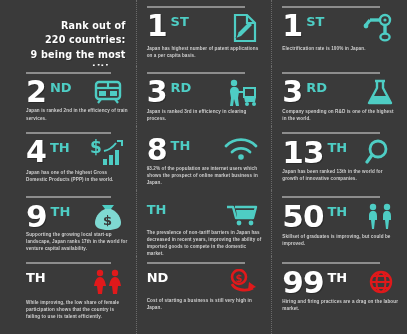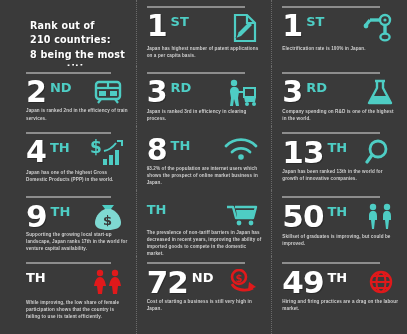--- a/index.html
+++ b/index.html
@@ -87,34 +87,35 @@
     justify-content: flex-start;
   }
   .title-text {
     font-family: "DejaVu Sans", sans-serif;
     font-weight: bold;
     font-size: 9.6px;
     line-height: 1.5;
     color: #ffffff;
     letter-spacing: 0.2px;
     text-shadow: 1px 1px 0 #2f2f2f;
+    text-align: right;
   }
   .pad-left { padding-left: 26px; }
 </style>
 </head>
 <body>
 
 <div id="infographic">
 
   <div class="cell col1 title-cell">
     <div class="rule short"></div>
     <div class="title-text">
       <span>Rank out of</span><br>
-      <span>210 countries:</span><br>
-      <span>8 being the most</span><br>
+      <span>220 countries:</span><br>
+      <span>9 being the most</span><br>
       <span>competitive.</span>
     </div>
   </div>
 
   <div class="cell col2">
     <div class="rule"></div>
     <div class="headline">
       <span class="rank">1</span>
       <span class="ord">ST</span>
       <span class="icon">
@@ -314,38 +315,37 @@
             <path d="M23 8c-3 0-5 3-6 9h3l1 8h4l1-8h3c-1-6-3-9-6-9z" fill="#e0191b"></path>
           </svg>
       </span>
     </div>
     <div class="desc">While improving, the low share of female participation shows that the country is failing to use its talent efficiently.</div>
   </div>
 
   <div class="cell col2">
     <div class="rule"></div>
     <div class="headline">
-      <span class="rank big">72</span>
       <span class="ord warm">ND</span>
       <span class="icon">
         <svg width="32" height="26" viewBox="0 0 32 26">
             <circle cx="12" cy="8" r="7" fill="none" stroke="#e0191b" stroke-width="2.6"></circle>
             <text x="8.5" y="12.5" font-family="DejaVu Sans" font-size="10" font-weight="bold" fill="#e0191b">$</text>
             <path d="M5 15c3 6 14 8 21 4" fill="none" stroke="#e0191b" stroke-width="2.8"></path>
             <path d="M22 13l7 5-8 3z" fill="#e0191b"></path>
           </svg>
       </span>
     </div>
     <div class="desc">Cost of starting a business is still very high in Japan.</div>
   </div>
 
   <div class="cell col3">
     <div class="rule"></div>
     <div class="headline">
-      <span class="rank big">49</span>
+      <span class="rank big">99</span>
       <span class="ord warm">TH</span>
       <span class="icon">
         <svg width="28" height="26" viewBox="0 0 28 26">
             <circle cx="14" cy="13" r="10" fill="none" stroke="#e0191b" stroke-width="2.4"></circle>
             <ellipse cx="14" cy="13" rx="4.5" ry="10" fill="none" stroke="#e0191b" stroke-width="2"></ellipse>
             <path d="M4 13h20M6 7h16M6 19h16" stroke="#e0191b" stroke-width="2"></path>
           </svg>
       </span>
     </div>
     <div class="desc">Hiring and firing practices are a drag on the labour market.</div>

